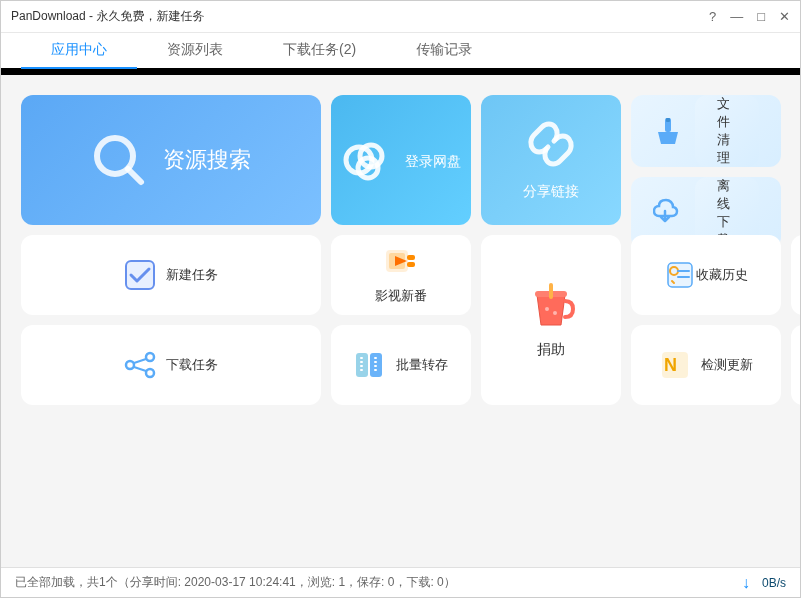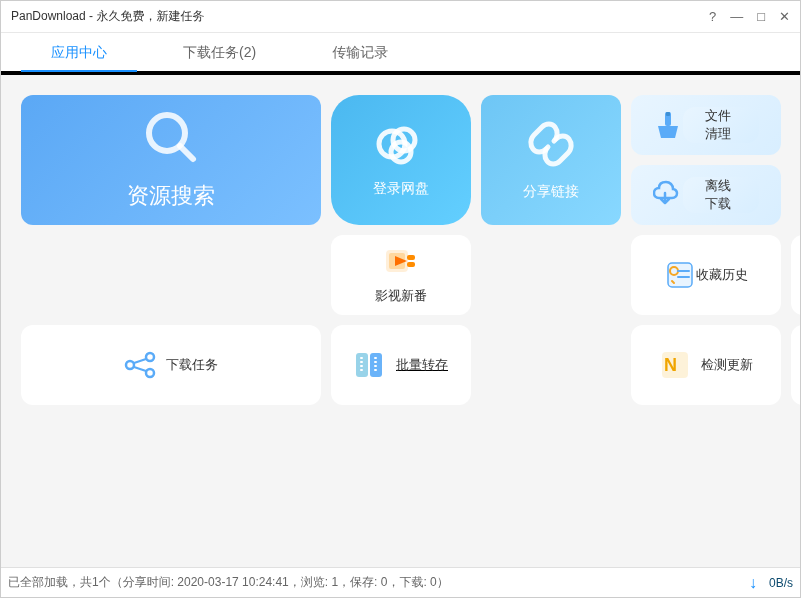--- a/index.html
+++ b/index.html
@@ -41,24 +41,23 @@
       line-height: 1;
       user-select: none;
     }
 
     
     .tabbar {
       background: #fff;
       height: 42px;
       display: flex;
       align-items: flex-end;
-      border-bottom: 4px solid #000000;
+      border-bottom: 7px solid #000000;
       flex-shrink: 0;
       padding: 0 20px;
-      gap: 16px;
     }
     .tab {
       padding: 8px 30px;
       font-size: 14px;
       color: #666;
       cursor: pointer;
       border-bottom: 2px solid transparent;
       margin-bottom: -1px;
       white-space: nowrap;
       user-select: none;
@@ -94,54 +93,53 @@
       cursor: pointer;
       transition: opacity 0.2s;
       user-select: none;
     }
 
     
     .card-resource-search {
       grid-column: 1;
       grid-row: 1;
       background: linear-gradient(135deg, #5ba8f5 0%, #7bc0ff 100%);
-      flex-direction: column;
+      flex-direction: row;
       gap: 16px;
       padding: 0 30px;
     }
     .card-resource-search .label {
       font-size: 22px;
       color: #fff;
       font-weight: 500;
     }
 
     
     .card-login-pan {
       grid-column: 2;
       grid-row: 1;
       background: linear-gradient(135deg, #4bb8f0 0%, #63cfff 100%);
-      flex-direction: column;
       gap: 10px;
-      border-radius: 28px;
     }
     
     .card-share-link {
       grid-column: 3;
       grid-row: 1;
       background: linear-gradient(135deg, #6ec6f5 0%, #88d8ff 100%);
       flex-direction: column;
       gap: 10px;
     }
     .right-card {
       background: linear-gradient(135deg, #e8f5ff 0%, #d8eeff 100%);
       border-radius: 12px;
       flex: 1;
       display: flex;
       align-items: center;
       justify-content: flex-start;
+      gap: 12px;
       padding: 0 22px;
       cursor: pointer;
       user-select: none;
       transition: opacity 0.2s;
     }
     .right-card .label {
       font-size: 13px;
       color: #333;
       font-weight: 500;
     }
@@ -193,21 +191,21 @@
     }
 
     
     .statusbar {
       height: 30px;
       background: #fff;
       border-top: 1px solid #e0e0e0;
       display: flex;
       align-items: center;
       justify-content: space-between;
-      padding: 0 7px;
+      padding: 0 14px;
       flex-shrink: 0;
     }
     .statusbar-text {
       font-size: 12px;
       color: #666;
     }
     .statusbar-right {
       display: flex;
       align-items: center;
       gap: 6px;
@@ -226,20 +224,21 @@
   <div class="titlebar-controls">
     <span class="titlebar-btn">?</span>
     <span class="titlebar-btn">—</span>
     <span class="titlebar-btn">□</span>
     <span class="titlebar-btn close">✕</span>
   </div>
 </div>
 
 <div class="tabbar">
   <div class="tab active">应用中心</div>
+  <div class="tab">资源列表</div>
   <div class="tab">下载任务(2)</div>
   <div class="tab">传输记录</div>
 </div>
 
 <div class="main-content">
   <div class="app-grid" style="grid-template-columns: 300px 140px 140px 150px 150px;">
 
     <div class="card card-resource-search" style="grid-column:1; grid-row:1;">
       <div class="icon-wrapper">
         <svg width="56" height="56" viewBox="0 0 56 56">
@@ -287,34 +286,61 @@
           <svg width="30" height="30" viewBox="0 0 30 30">
             <path d="M6 18 C3 18 1 16 1 13 C1 10 3 8 6 8 C6 4 9 2 13 2 C17 2 20 5 20 9 C22 9 24 11 24 13 C24 16 22 18 19 18 Z" fill="none" stroke="#5aabf8" stroke-width="2.5"></path>
             <line x1="12" y1="13" x2="12" y2="22" stroke="#5aabf8" stroke-width="2.5" stroke-linecap="round"></line>
             <polyline points="8,19 12,23 16,19" fill="none" stroke="#5aabf8" stroke-width="2.5" stroke-linecap="round" stroke-linejoin="round"></polyline>
           </svg>
         </div>
         <span class="right-card label" style="font-size:13px;color:#333;font-weight:500;">离线下载</span>
       </div>
     </div>
 
+    <div class="small-card" style="grid-column:1; grid-row:2; gap:10px;">
+      <div class="icon-wrapper">
+        <svg width="32" height="32" viewBox="0 0 32 32">
+          <rect x="2" y="2" width="28" height="28" rx="5" fill="#e8f0ff" stroke="#6690ee" stroke-width="2"></rect>
+          <polyline points="7,16 13,22 25,10" fill="none" stroke="#6690ee" stroke-width="3" stroke-linecap="round" stroke-linejoin="round"></polyline>
+        </svg>
+      </div>
+      <span class="label">新建任务</span>
+    </div>
 
     <div class="small-card" style="grid-column:2; grid-row:2; gap:10px;flex-direction:column;">
       <div class="icon-wrapper">
         <svg width="32" height="32" viewBox="0 0 32 32">
           <rect x="2" y="6" width="20" height="20" rx="3" fill="#ffb347" opacity="0.2" stroke="#ffb347" stroke-width="2"></rect>
           <rect x="4" y="8" width="16" height="16" rx="2" fill="#ffb347" opacity="0.4"></rect>
           <polygon points="10,11 10,21 22,16" fill="#ff6f00"></polygon>
           <rect x="22" y="10" width="8" height="5" rx="2" fill="#ff8c00"></rect>
           <rect x="22" y="17" width="8" height="5" rx="2" fill="#ff8c00"></rect>
         </svg>
       </div>
       <span class="label">影视新番</span>
     </div>
 
+    <div class="small-card card-donate" style="grid-column:3; grid-row:2/4; flex-direction:column; gap:8px;">
+      <div class="icon-wrapper">
+        <svg width="48" height="52" viewBox="0 0 48 52">
+
+          <path d="M10 14 L14 44 L34 44 L38 14 Z" fill="#ff6b5b" stroke="#e85545" stroke-width="1"></path>
+
+          <rect x="8" y="10" width="32" height="6" rx="3" fill="#ff8070"></rect>
+
+          <path d="M38 20 Q46 20 46 28 Q46 36 38 36" fill="none" stroke="#ff6b5b" stroke-width="4" stroke-linecap="round"></path>
+
+          <rect x="22" y="2" width="4" height="16" rx="2" fill="#ffb347"></rect>
+
+          <circle cx="20" cy="28" r="2" fill="rgba(255,255,255,0.5)"></circle>
+          <circle cx="28" cy="32" r="2" fill="rgba(255,255,255,0.5)"></circle>
+        </svg>
+      </div>
+      <span class="label" style="font-size:14px;color:#333;">捐助</span>
+    </div>
 
     <div class="small-card" style="grid-column:4; grid-row:2; gap:0;">
       <div class="icon-wrapper">
         <svg width="32" height="32" viewBox="0 0 32 32">
           <rect x="4" y="4" width="24" height="24" rx="4" fill="#e8f4ff" stroke="#5aabf8" stroke-width="1.5"></rect>
           <circle cx="10" cy="12" r="4" fill="none" stroke="#f5a623" stroke-width="2"></circle>
           <line x1="14" y1="12" x2="25" y2="12" stroke="#5aabf8" stroke-width="2" stroke-linecap="round"></line>
           <line x1="14" y1="18" x2="25" y2="18" stroke="#5aabf8" stroke-width="2" stroke-linecap="round"></line>
           <line x1="8" y1="22" x2="10" y2="24" stroke="#f5a623" stroke-width="2" stroke-linecap="round"></line>
         </svg>
@@ -328,21 +354,21 @@
           <circle cx="6" cy="16" r="4" fill="none" stroke="#5aabf8" stroke-width="2.5"></circle>
           <circle cx="26" cy="8" r="4" fill="none" stroke="#5aabf8" stroke-width="2.5"></circle>
           <circle cx="26" cy="24" r="4" fill="none" stroke="#5aabf8" stroke-width="2.5"></circle>
           <line x1="10" y1="14" x2="22" y2="10" stroke="#5aabf8" stroke-width="2" stroke-linecap="round"></line>
           <line x1="10" y1="18" x2="22" y2="22" stroke="#5aabf8" stroke-width="2" stroke-linecap="round"></line>
         </svg>
       </div>
       <span class="label">下载任务</span>
     </div>
 
-    <div class="small-card" style="grid-column:2; grid-row:3; gap:10px;text-decoration:underline;">
+    <div class="small-card" style="grid-column:2; grid-row:3; gap:10px;">
       <div class="icon-wrapper">
         <svg width="32" height="32" viewBox="0 0 32 32">
           <rect x="2" y="4" width="12" height="24" rx="3" fill="#7ec8e3" opacity="0.8"></rect>
           <rect x="6" y="8" width="3" height="2" rx="1" fill="#fff"></rect>
           <rect x="6" y="12" width="3" height="2" rx="1" fill="#fff"></rect>
           <rect x="6" y="16" width="3" height="2" rx="1" fill="#fff"></rect>
           <rect x="6" y="20" width="3" height="2" rx="1" fill="#fff"></rect>
           <rect x="16" y="4" width="12" height="24" rx="3" fill="#5aabf8" opacity="0.9"></rect>
           <rect x="20" y="8" width="3" height="2" rx="1" fill="#fff"></rect>
           <rect x="20" y="12" width="3" height="2" rx="1" fill="#fff"></rect>

